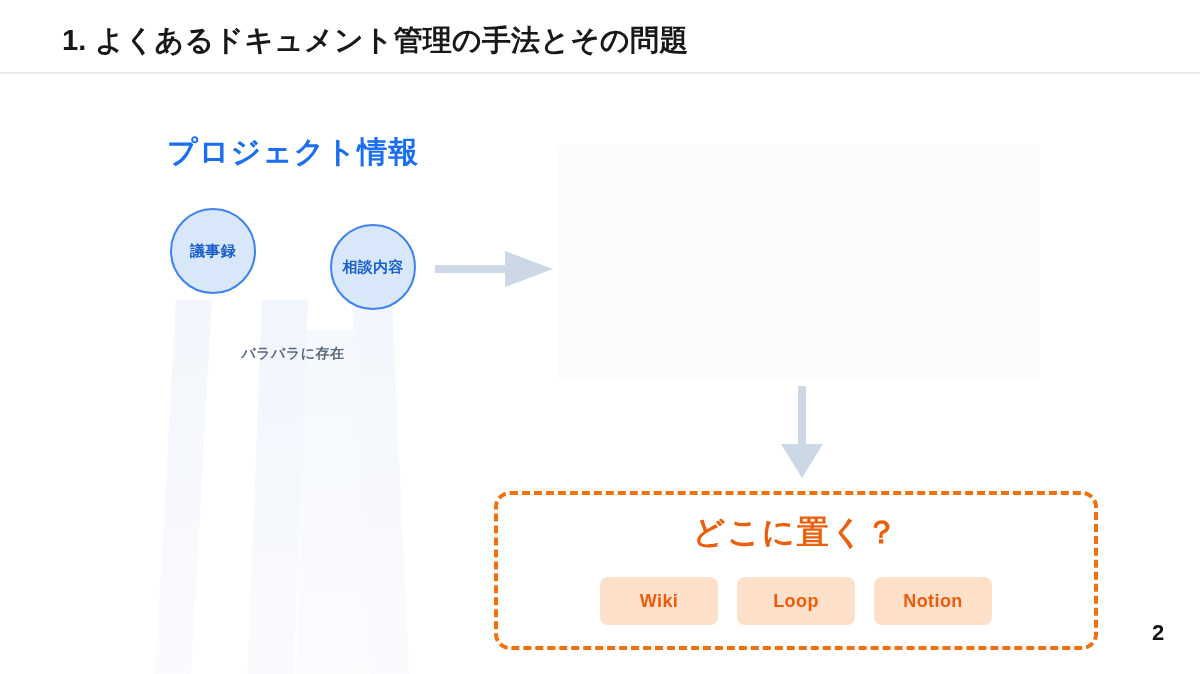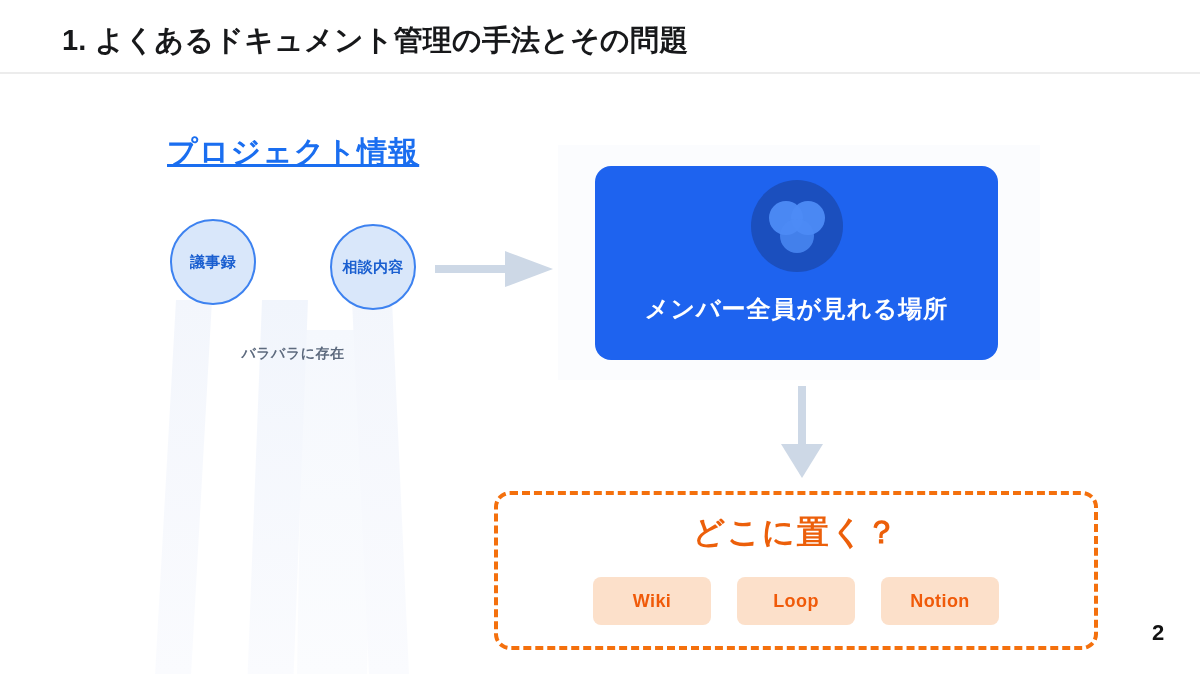--- a/index.html
+++ b/index.html
@@ -79,39 +79,38 @@
 
   
   #left-heading {
     position: absolute;
     left: 167px; top: 132px;
     font-size: 30px;
     font-weight: 700;
     color: #1a6ef0;
     letter-spacing: 1px;
     white-space: nowrap;
-    text-decoration: underline;
   }
 
   .info-circle {
     position: absolute;
     border-radius: 50%;
     background: #d9e7fa;
     border: 2.4px solid #3d82f0;
     box-sizing: border-box;
     display: flex;
     align-items: center;
     justify-content: center;
     color: #1a5fd0;
     font-weight: 700;
     font-size: 15px;
     letter-spacing: 0.3px;
     white-space: nowrap;
   }
-  .info-circle.c1 { left: 170px; top: 219px;  width: 86px; height: 86px; }
+  .info-circle.c1 { left: 170px; top: 208px;  width: 86px; height: 86px; }
   .info-circle.c2 { left: 249px; top: 257px;  width: 86px; height: 86px; z-index: 3; }
   .info-circle.c3 { left: 330px; top: 224px;  width: 86px; height: 86px; }
 
   #scatter-label {
     position: absolute;
     left: 170px; top: 345px;
     width: 246px;
     text-align: center;
     font-size: 14px;
     font-weight: 700;
@@ -212,21 +211,21 @@
     font-weight: 700;
     letter-spacing: 2px;
     white-space: nowrap;
   }
   #tool-chips {
     position: absolute;
     left: 0; right: 0;
     top: 82px;
     display: flex;
     justify-content: center;
-    gap: 26px;
+    gap: 19px;
   }
   .tool-chip {
     width: 118px;
     height: 48px;
     background: #fce0ca;
     border-radius: 8px;
     display: flex;
     align-items: center;
     justify-content: center;
     color: #f05a09;
@@ -269,29 +268,20 @@
   </div>
 
   <div id="scatter-label">バラバラに存在</div>
 
   <div class="arrow-h">
     <div class="shaft"></div>
     <div class="head"></div>
   </div>
 
   <div id="hub-backdrop"></div>
-  <div id="hub-card">
-    <svg id="hub-icon" viewBox="0 0 92 92">
-      <circle cx="46" cy="46" r="46" fill="#1b4fbe"></circle>
-      <circle cx="35" cy="38" r="17" fill="#4d8bf5" opacity="0.95"></circle>
-      <circle cx="57" cy="38" r="17" fill="#4d8bf5" opacity="0.95"></circle>
-      <circle cx="46" cy="56" r="17" fill="#4d8bf5" opacity="0.82"></circle>
-    </svg>
-    <div id="hub-card-label">メンバー全員が見れる場所</div>
-  </div>
 
   <div class="arrow-v">
     <div class="shaft"></div>
     <div class="head"></div>
   </div>
 
   <div id="question-box">
     <div id="question-title">どこに置く？</div>
     <div id="tool-chips">
       <div class="tool-chip">

